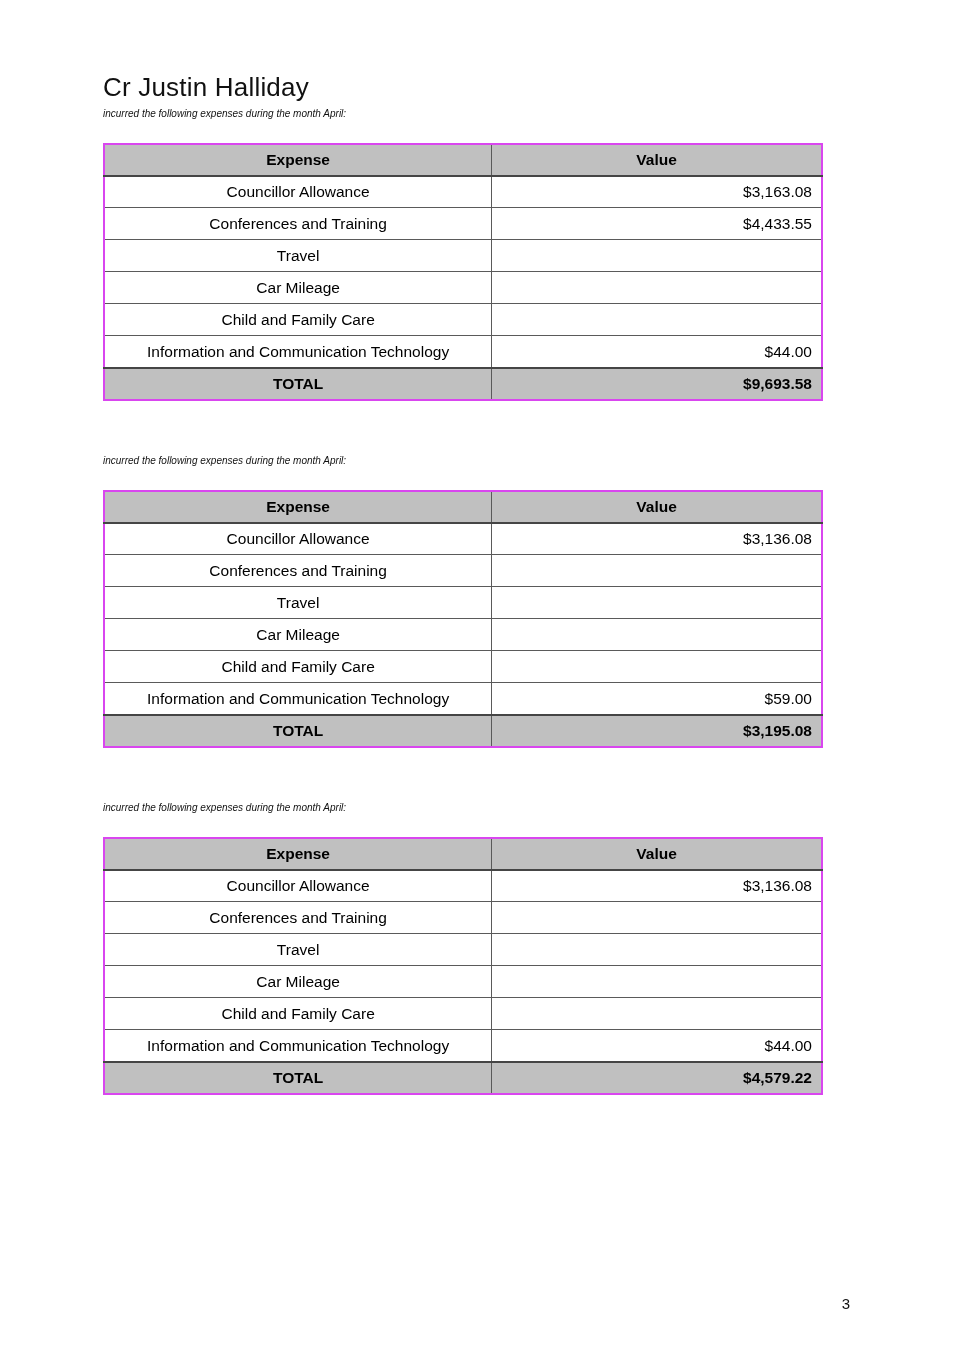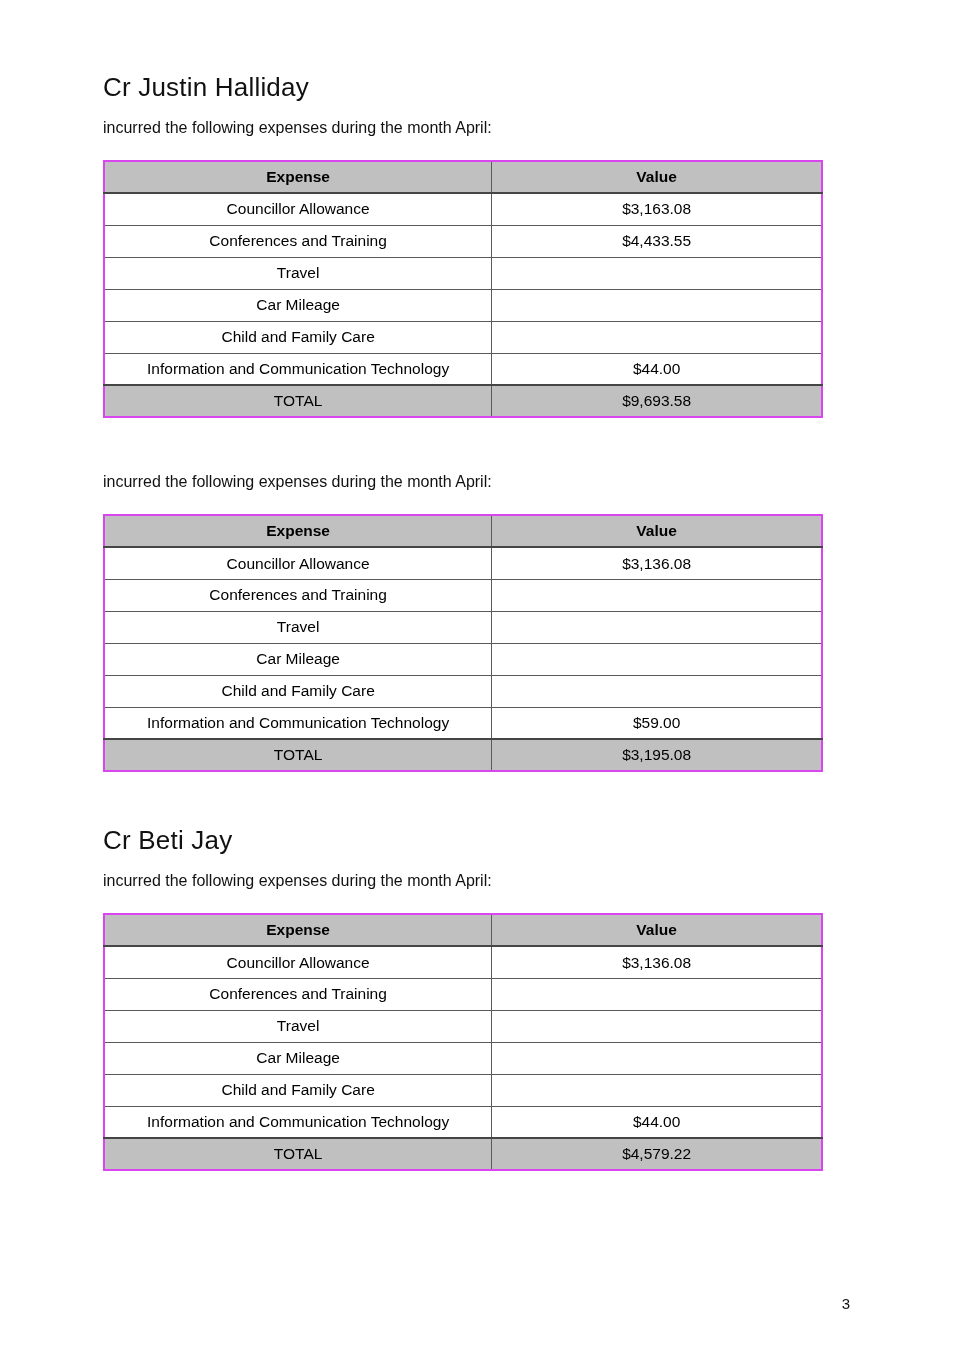--- a/index.html
+++ b/index.html
@@ -21,24 +21,25 @@
   .section { margin: 0; }
   .section + .section { margin-top: 54px; }
   .section-title {
     font-size: 26px;
     font-weight: 400;
     color: #111111;
     line-height: 1.15;
     letter-spacing: 0.2px;
   }
   .section-subtitle {
-    font-size: 16px;
+    font-size: 10px;
     color: #111111;
-    margin-top: 15px;
+    margin-top: 5px;
     line-height: 1.2;
+    font-style: italic;
   }
   table.expense-table {
     width: 720px;
     margin-top: 23px;
     border-collapse: collapse;
     border: 2px solid #d946ef;
     table-layout: fixed;
   }
   table.expense-table th,
   table.expense-table td {
@@ -49,24 +50,24 @@
     vertical-align: middle;
   }
   table.expense-table th {
     background: #c0c0c0;
     font-weight: 700;
     text-align: center;
     border-bottom: 2px solid #454545;
   }
   table.expense-table th:first-child { width: 54%; }
   td.label-cell { text-align: center; }
-  td.value-cell { text-align: center; }
+  td.value-cell { text-align: right; }
   tr.total-row td {
     background: #c0c0c0;
-    font-weight: 400;
+    font-weight: 700;
     border-top: 2px solid #454545;
   }
   .page-number {
     position: absolute;
     right: 106px;
     top: 1295px;
     font-size: 15px;
     color: #111111;
   }
 </style>
@@ -155,21 +156,20 @@
           </tr>
           <tr class="total-row">
             <td class="label-cell">TOTAL</td>
             <td class="value-cell">$3,195.08</td>
           </tr>
         </tbody>
       </table>
     </div>
 
     <div class="section">
-      <div class="section-title">Cr Beti Jay</div>
       <div class="section-subtitle">incurred the following expenses during the month April:</div>
       <table class="expense-table">
         <thead>
           <tr>
             <th>Expense</th>
             <th>Value</th>
           </tr>
         </thead>
         <tbody>
           <tr>

